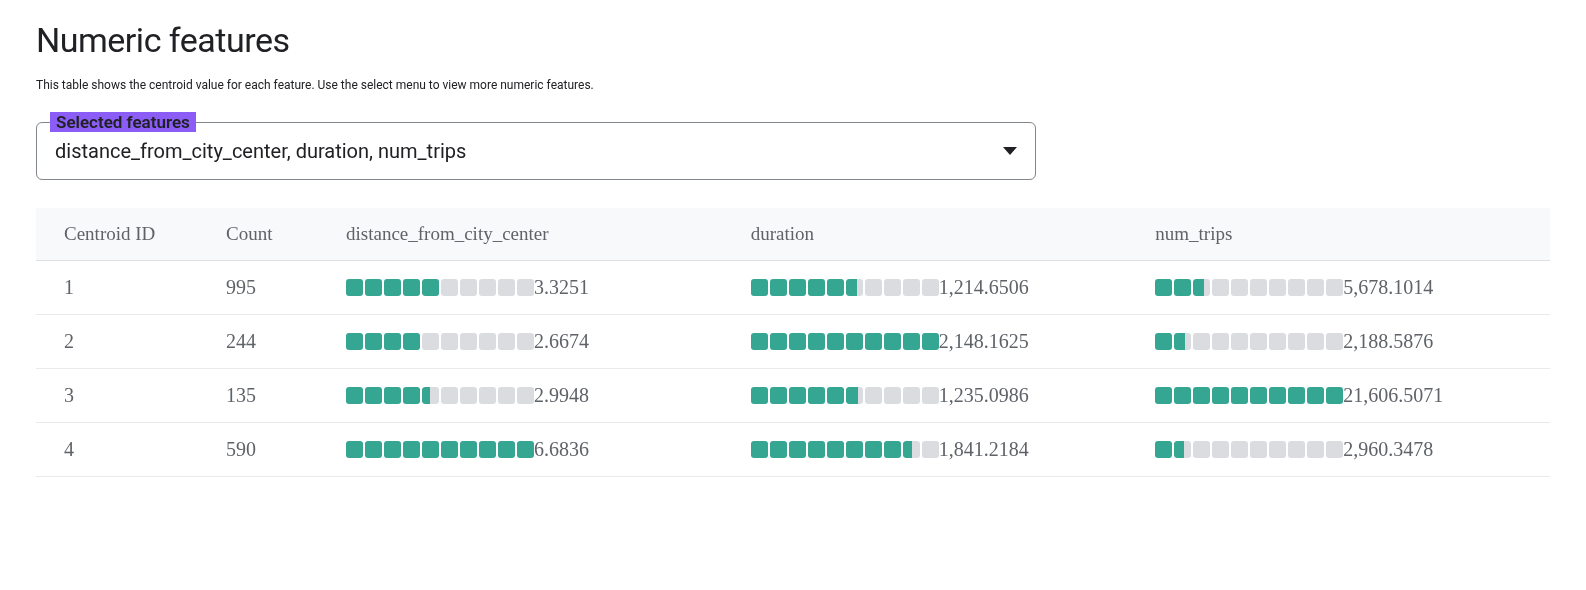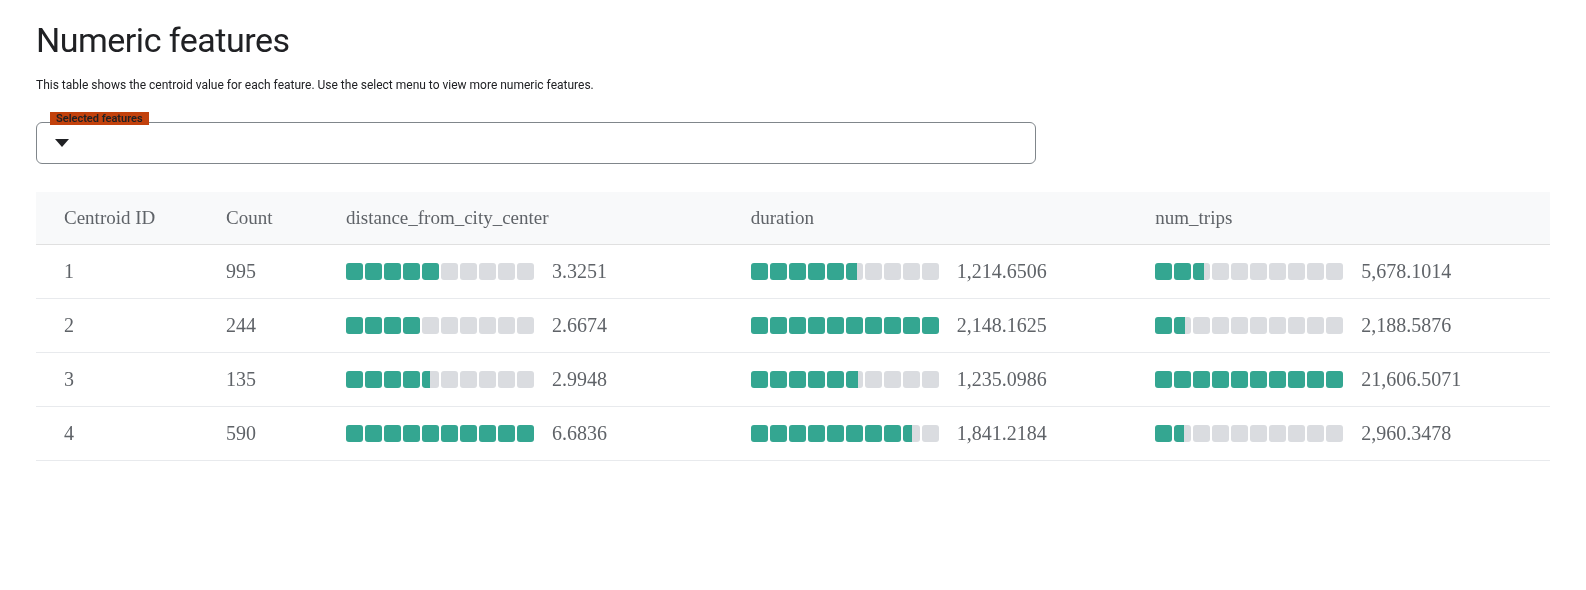--- a/index.html
+++ b/index.html
@@ -26,23 +26,23 @@
     }
     .select-wrapper {
       position: relative;
       width: 1000px;
       margin-bottom: 28px;
     }
     .select-legend {
       position: absolute;
       top: -10px;
       left: 14px;
-      background: #c2410c;
+      background: #8b5cf6;
       padding: 0 6px;
-      font-size: 11px;
+      font-size: 17px;
       font-weight: 600;
       color: #202124;
     }
     .select-box {
       border: 1px solid #80868b;
       border-radius: 6px;
       padding: 16px 18px;
       font-size: 20px;
       display: flex;
       justify-content: space-between;
@@ -84,21 +84,20 @@
       color: #5f6368;
       border-bottom: 1px solid #e8eaed;
       vertical-align: middle;
     }
     td:first-child {
       padding-left: 28px;
     }
     .feature-cell {
       display: flex;
       align-items: center;
-      gap: 18px;
     }
     .value-text {
       min-width: 100px;
     }
     .bar-container {
       display: flex;
       gap: 2px;
     }
     .bar-seg {
       width: 17px;
@@ -124,20 +123,21 @@
   </style>
 </head>
 <body>
 
 <h1>Numeric features</h1>
 <p class="description">This table shows the centroid value for each feature. Use the select menu to view more numeric features.</p>
 
 <div class="select-wrapper">
   <span class="select-legend">Selected features</span>
   <div class="select-box">
+    <span class="select-value">distance_from_city_center, duration, num_trips</span>
     <span class="caret"></span>
   </div>
 </div>
 
 <table>
   <thead>
     <tr id="header-row">
         <th style="width: 180px;">Centroid ID</th>
         <th style="width: 120px;">Count</th>
         <th class="feat-col">distance_from_city_center</th>

